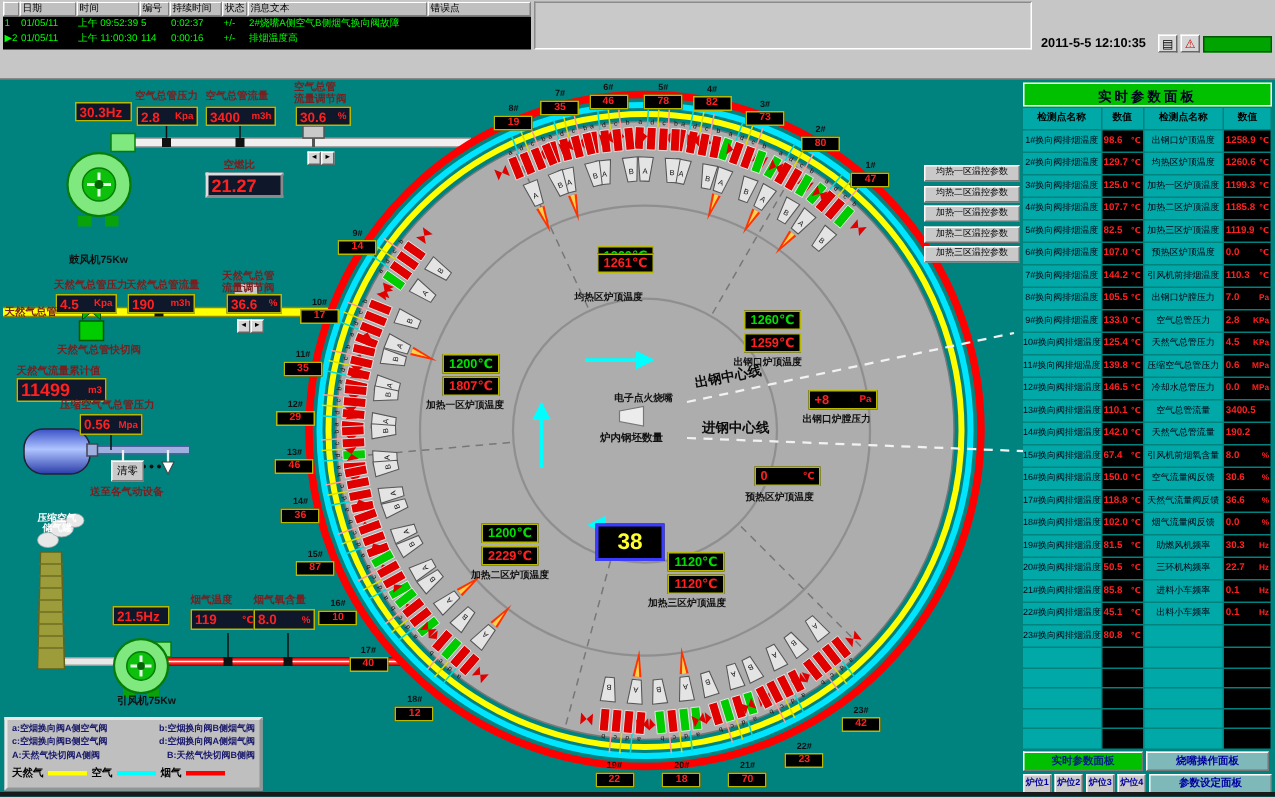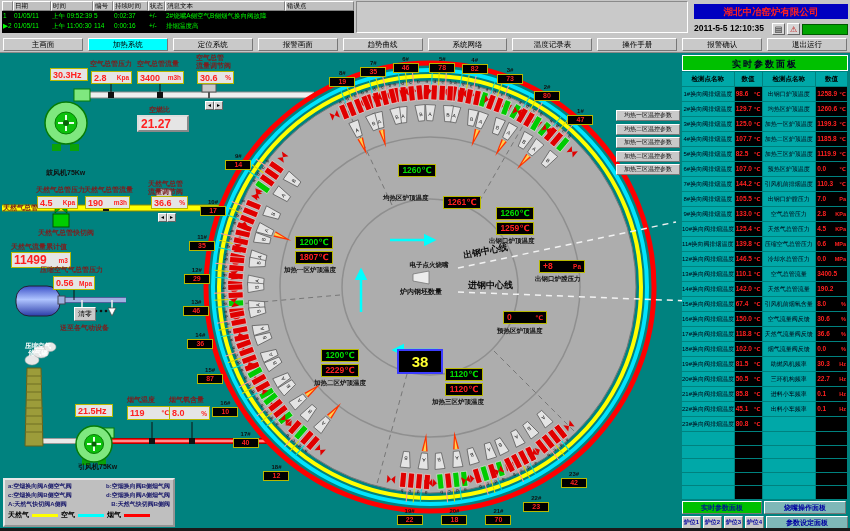--- a/index.html
+++ b/index.html
@@ -27,21 +27,21 @@
   
   .nav{position:absolute;left:3px;top:38px;width:844px;display:flex;gap:5px;}
   .nav button{flex:1;height:13px;background:#C9C9C9;border:1px solid #777;border-top-color:#fff;border-left-color:#fff;
     font-size:7.5px;line-height:10px;padding:0;color:#000;font-family:inherit;}
   .nav button.active{background:#00FFFF;}
   
   .main{position:absolute;left:0;top:53px;width:850px;height:478px;background:#00827F;}
   #fsvg{position:absolute;left:0;top:0;}
   .lab{position:absolute;color:#7A1F1F;font-size:7px;font-weight:bold;white-space:nowrap;z-index:5;}
   .lab.k{color:#101010;}
-  .disp{position:absolute;background:#e5e5e5;border:1px solid #B8B800;display:flex;align-items:center;
+  .disp{position:absolute;background:#0f172a;border:1px solid #B8B800;display:flex;align-items:center;
     justify-content:space-between;padding:0 2px;z-index:5;}
   .disp .v{color:#FF2020;font-weight:bold;font-size:9px;}
   .disp .u{color:#FF2020;font-size:6.5px;font-weight:bold;}
   .disp.big .v{font-size:12px;}
   .disp.gray{border:2px outset #ddd;}
   .zbox{position:absolute;width:38px;height:13px;background:#000;border:1px solid #B8B800;color:#FF2020;
     font-size:8.5px;font-weight:bold;text-align:center;line-height:11px;z-index:5;}
   .zbox.sp{color:#00E000;}
   .zlab{position:absolute;color:#101010;font-size:6.5px;font-weight:bold;white-space:nowrap;z-index:5;}
   .nb{position:absolute;transform:translate(-50%,0);text-align:center;z-index:6;}
@@ -121,38 +121,25 @@
         <div style="width: 42px;">上午 11:00:30</div>
         <div style="width: 20px;">114</div>
         <div style="width: 35px;">0:00:16</div>
         <div style="width: 17px;">+/-</div>
         <div style="width: 120px;">排烟温度高</div>
         <div style="width: 69px;"></div>
       </div>
     </div>
   <div class="alarm-void"></div>
 
-  <div class="banner">湖北中冶窑炉有限公司</div>
   <div class="clock">2011-5-5 12:10:35</div>
   <button class="mini-btn" style="left:772px;">▤</button>
   <button class="mini-btn" style="left:787px;color:#C00000;">⚠</button>
   <div class="greenbar"></div>
 
-  <div class="nav" id="nav">
-      <button>主画面</button>
-      <button class="active">加热系统</button>
-      <button>定位系统</button>
-      <button>报警画面</button>
-      <button>趋势曲线</button>
-      <button>系统网络</button>
-      <button>温度记录表</button>
-      <button>操作手册</button>
-      <button>报警确认</button>
-      <button>退出运行</button>
-    </div>
 
   <div class="main">
     <svg id="fsvg" width="850" height="478" viewBox="0 53 850 478">
       <defs>
         <marker id="ah" viewBox="0 0 10 10" refX="8" refY="5" markerWidth="5" markerHeight="5" orient="auto">
           <path d="M0,0 L10,5 L0,10 Z" fill="#00FFFF"></path>
         </marker>
         <linearGradient id="tankG" x1="0" y1="0" x2="0" y2="1">
           <stop offset="0" stop-color="#3A50C8"></stop>
             <stop offset="0.45" stop-color="#AFC4FF"></stop>
@@ -811,21 +798,21 @@
         <div class="lab k" style="left: 46px; top: 115px;">鼓风机75Kw</div>
         <div class="lab k" style="left: 78px; top: 409px;">引风机75Kw</div>
         <div class="lab " style="left: 3px; top: 150px;">天然气总管</div>
         <div class="lab " style="left: 38px; top: 175px;">天然气总管快切阀</div>
         <div class="lab " style="left: 60px; top: 270px;">送至各气动设备</div>
         <button class="spin" style="left: 205px; top: 48px;">◄</button>
         <button class="spin" style="left: 214px; top: 48px;">►</button>
         <button class="spin" style="left: 158px; top: 160px;">◄</button>
         <button class="spin" style="left: 167px; top: 160px;">►</button>
         <div class="zbox sp" style="left: 398px; top: 111px;">1260℃</div>
-        <div class="zbox" style="left: 398px; top: 143px; margin-left: 45px;">1261℃</div>
+        <div class="zbox" style="left: 398px; top: 116px;">1261℃</div>
         <div class="zlab" style="left: 383px; top: 141px;">均热区炉顶温度</div>
         <div class="zbox sp" style="left: 496px; top: 154px;">1260℃</div>
         <div class="zbox" style="left: 496px; top: 169px;">1259℃</div>
         <div class="zlab" style="left: 489px; top: 184px;">出钢口炉顶温度</div>
         <div class="zbox sp" style="left: 295px; top: 183px;">1200℃</div>
         <div class="zbox" style="left: 295px; top: 198px;">1807℃</div>
         <div class="zlab" style="left: 284px; top: 213px;">加热一区炉顶温度</div>
         <div class="zbox sp" style="left: 321px; top: 296px;">1200℃</div>
         <div class="zbox" style="left: 321px; top: 311px;">2229℃</div>
         <div class="zlab" style="left: 314px; top: 326px;">加热二区炉顶温度</div>

